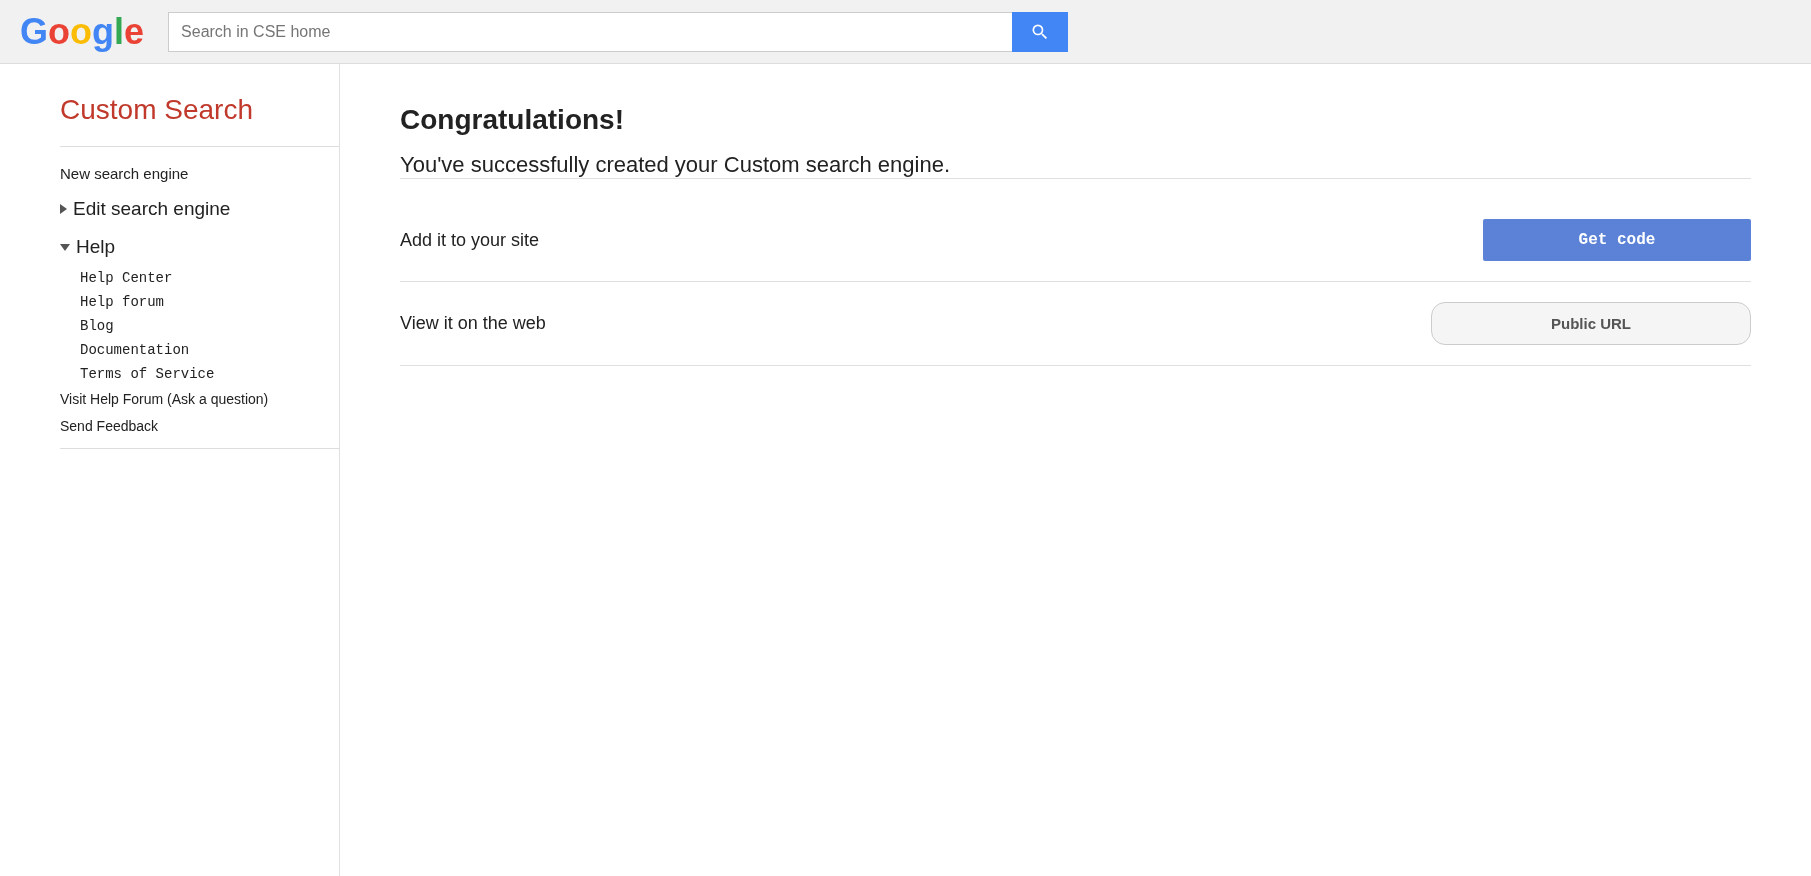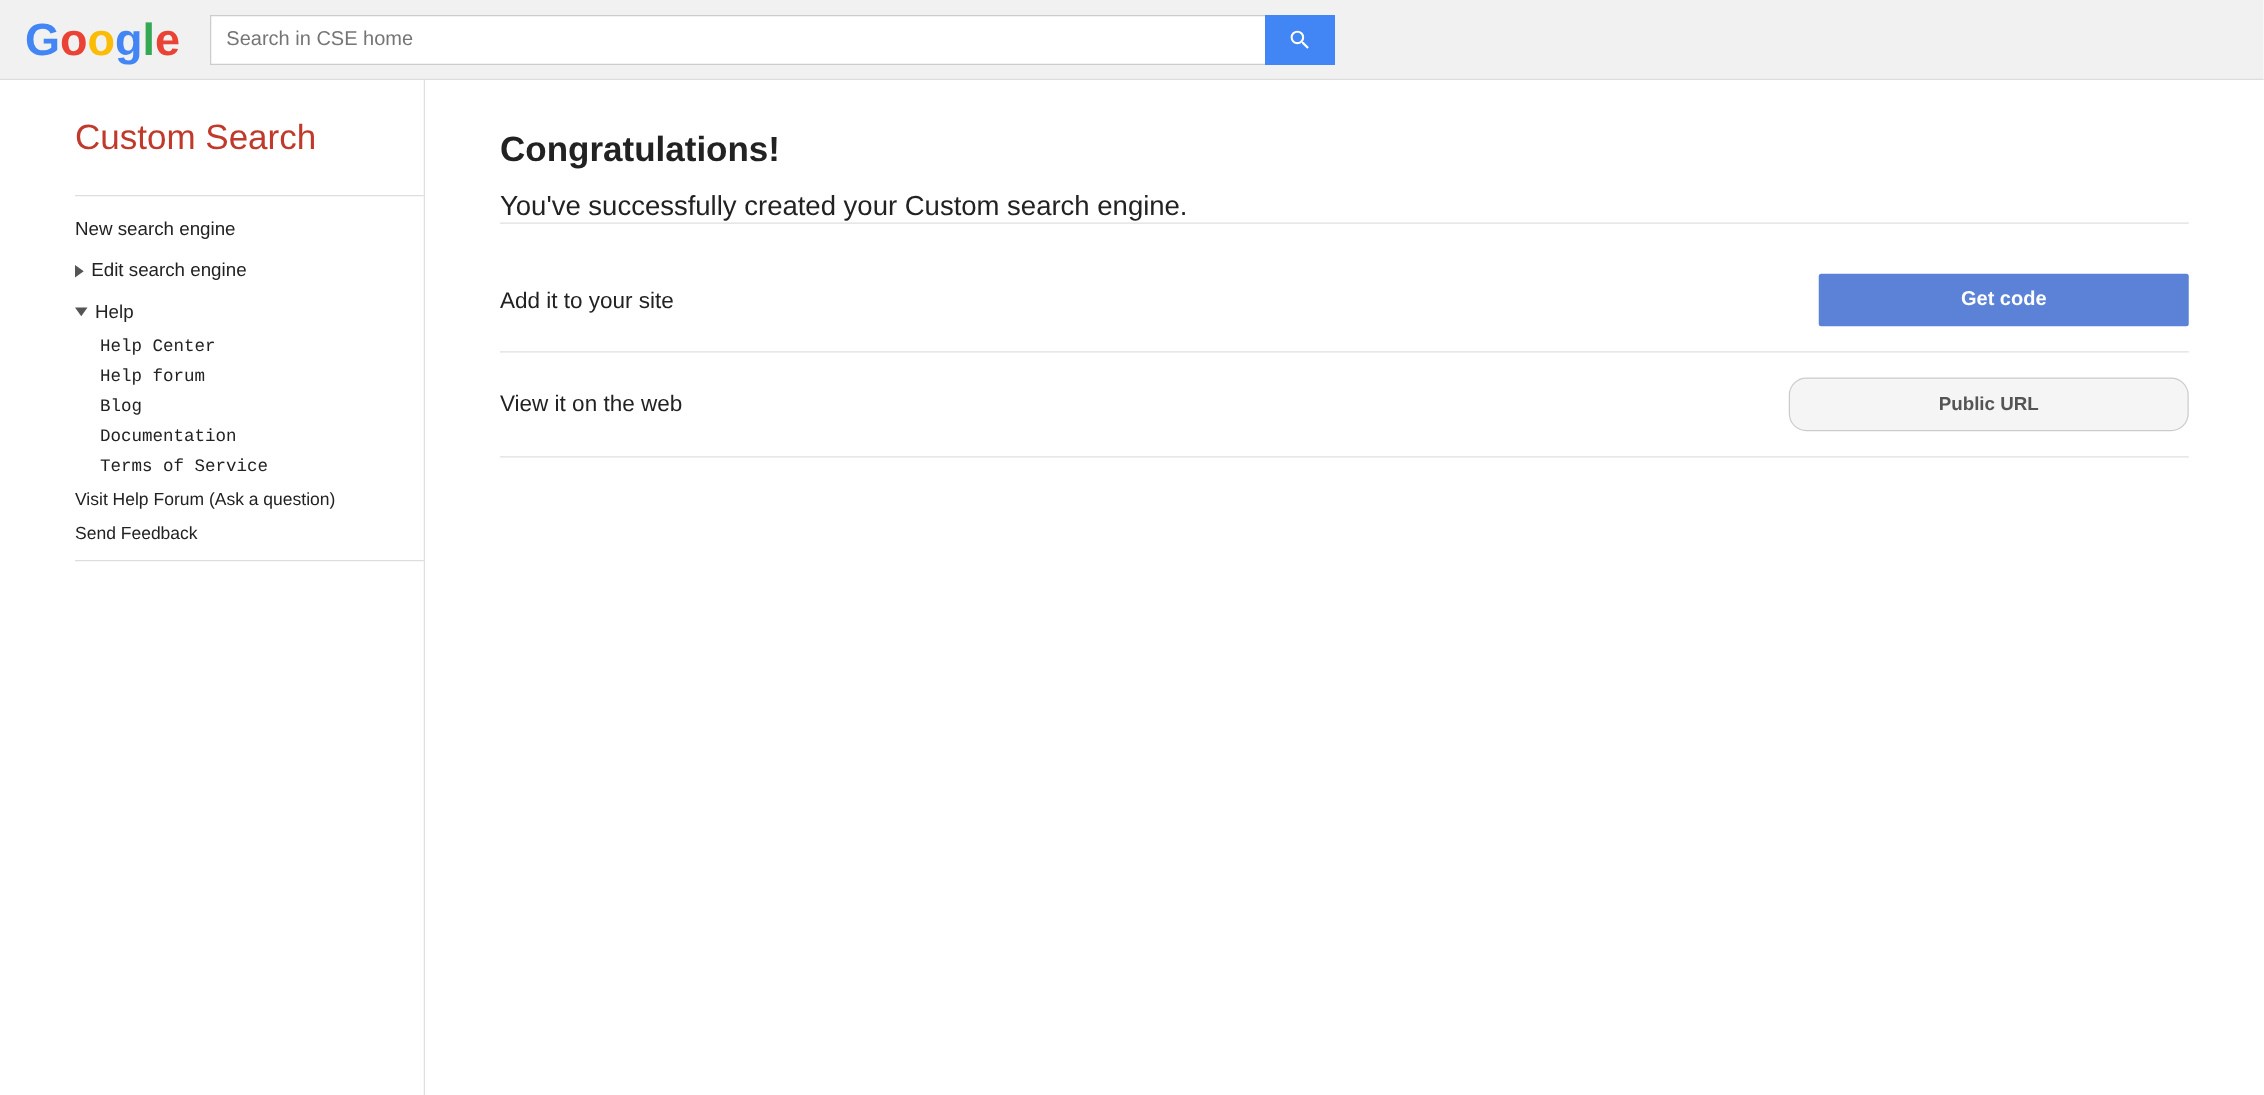--- a/index.html
+++ b/index.html
@@ -69,37 +69,37 @@
     #sidebar {
       width: 340px;
       flex-shrink: 0;
       padding: 30px 0 20px 60px;
       border-right: 1px solid #e0e0e0;
     }
     .page-title {
       color: #c0392b;
       font-size: 28px;
       font-weight: normal;
-      margin-bottom: 30px;
+      margin-bottom: 20px;
     }
     .sidebar-divider {
       border: none;
       border-top: 1px solid #ddd;
       margin: 10px 0;
     }
     .sidebar-item-top {
       font-size: 15px;
       color: #222;
       cursor: pointer;
       padding: 8px 0;
     }
     .sidebar-item-expandable {
       display: flex;
       align-items: center;
-      font-size: 15px;
+      font-size: 19px;
       cursor: pointer;
       padding: 8px 0;
     }
     .triangle-right {
       width: 0; height: 0;
       border-top: 5px solid transparent;
       border-bottom: 5px solid transparent;
       border-left: 7px solid #555;
       margin-right: 6px;
       display: inline-block;
@@ -168,25 +168,26 @@
     .action-label {
       font-size: 18px;
       font-weight: normal;
       color: #222;
     }
     .btn-get-code {
       background: #5b82d6;
       color: #fff;
       border: none;
       padding: 12px 0;
-      width: 296px;
+      width: 268px;
       font-size: 16px;
       font-weight: bold;
       cursor: pointer;
       border-radius: 2px;
+      font-family: Liberation Mono, monospace;
     }
     .btn-secondary {
       background: #f5f5f5;
       color: #555;
       border: 1px solid #ccc;
       padding: 12px 0;
       width: 320px;
       font-size: 15px;
       font-weight: bold;
       cursor: pointer;

